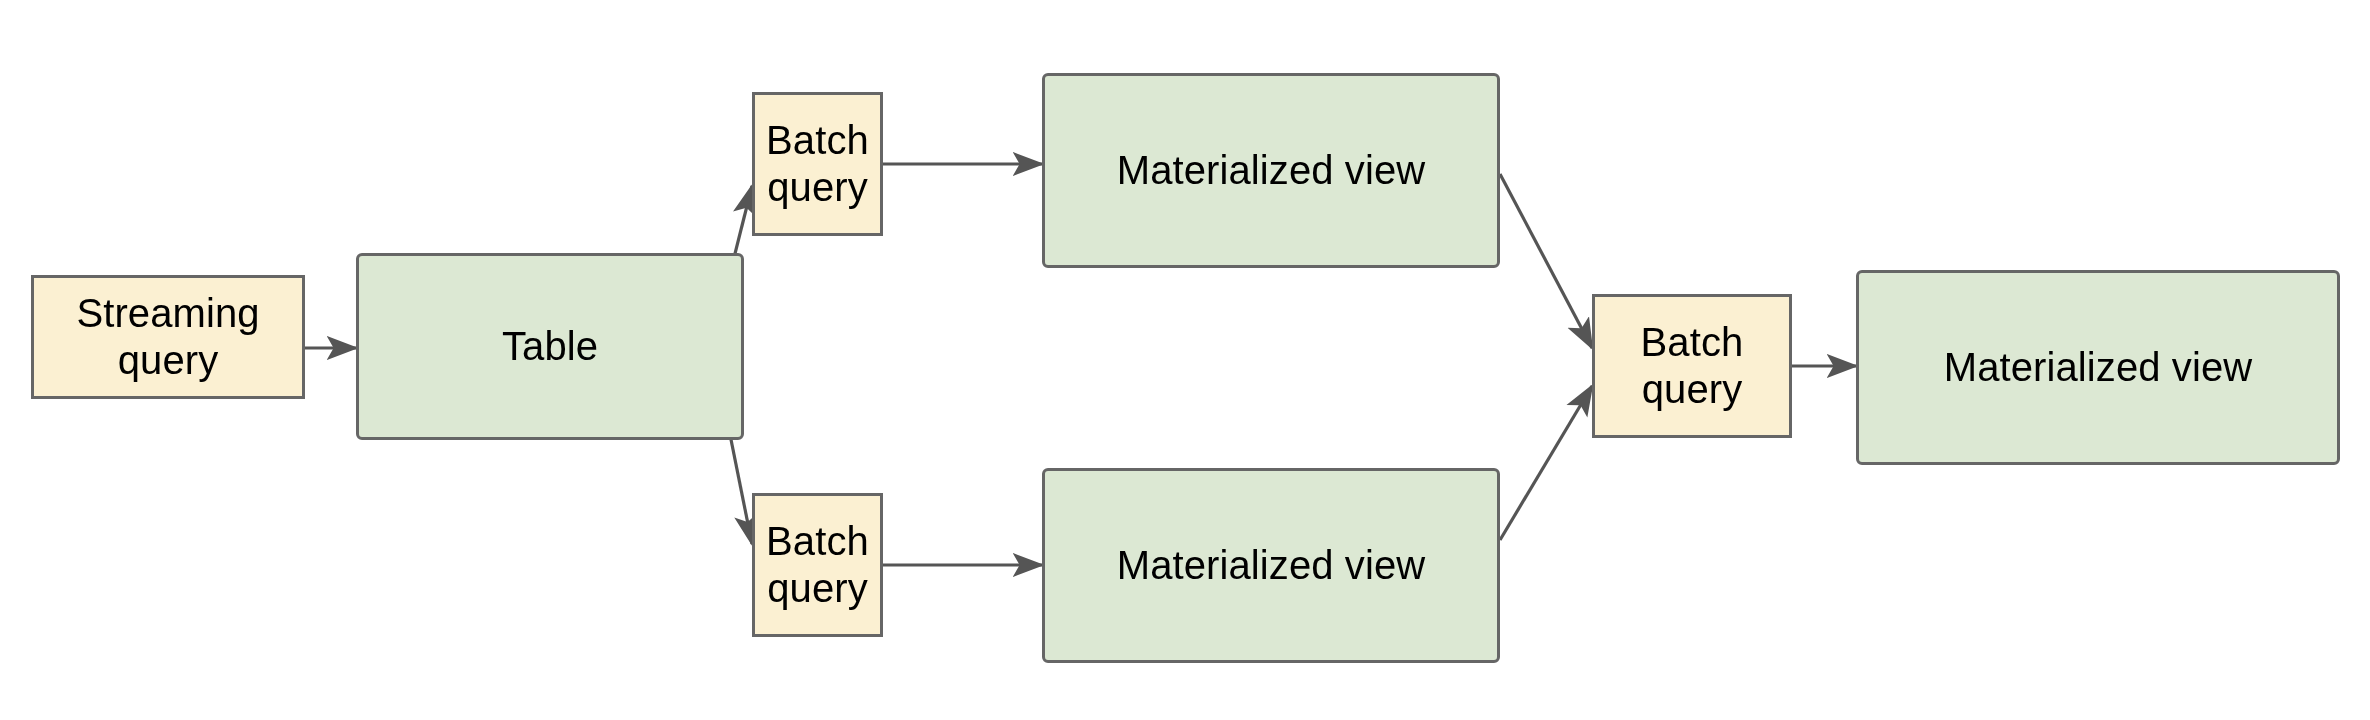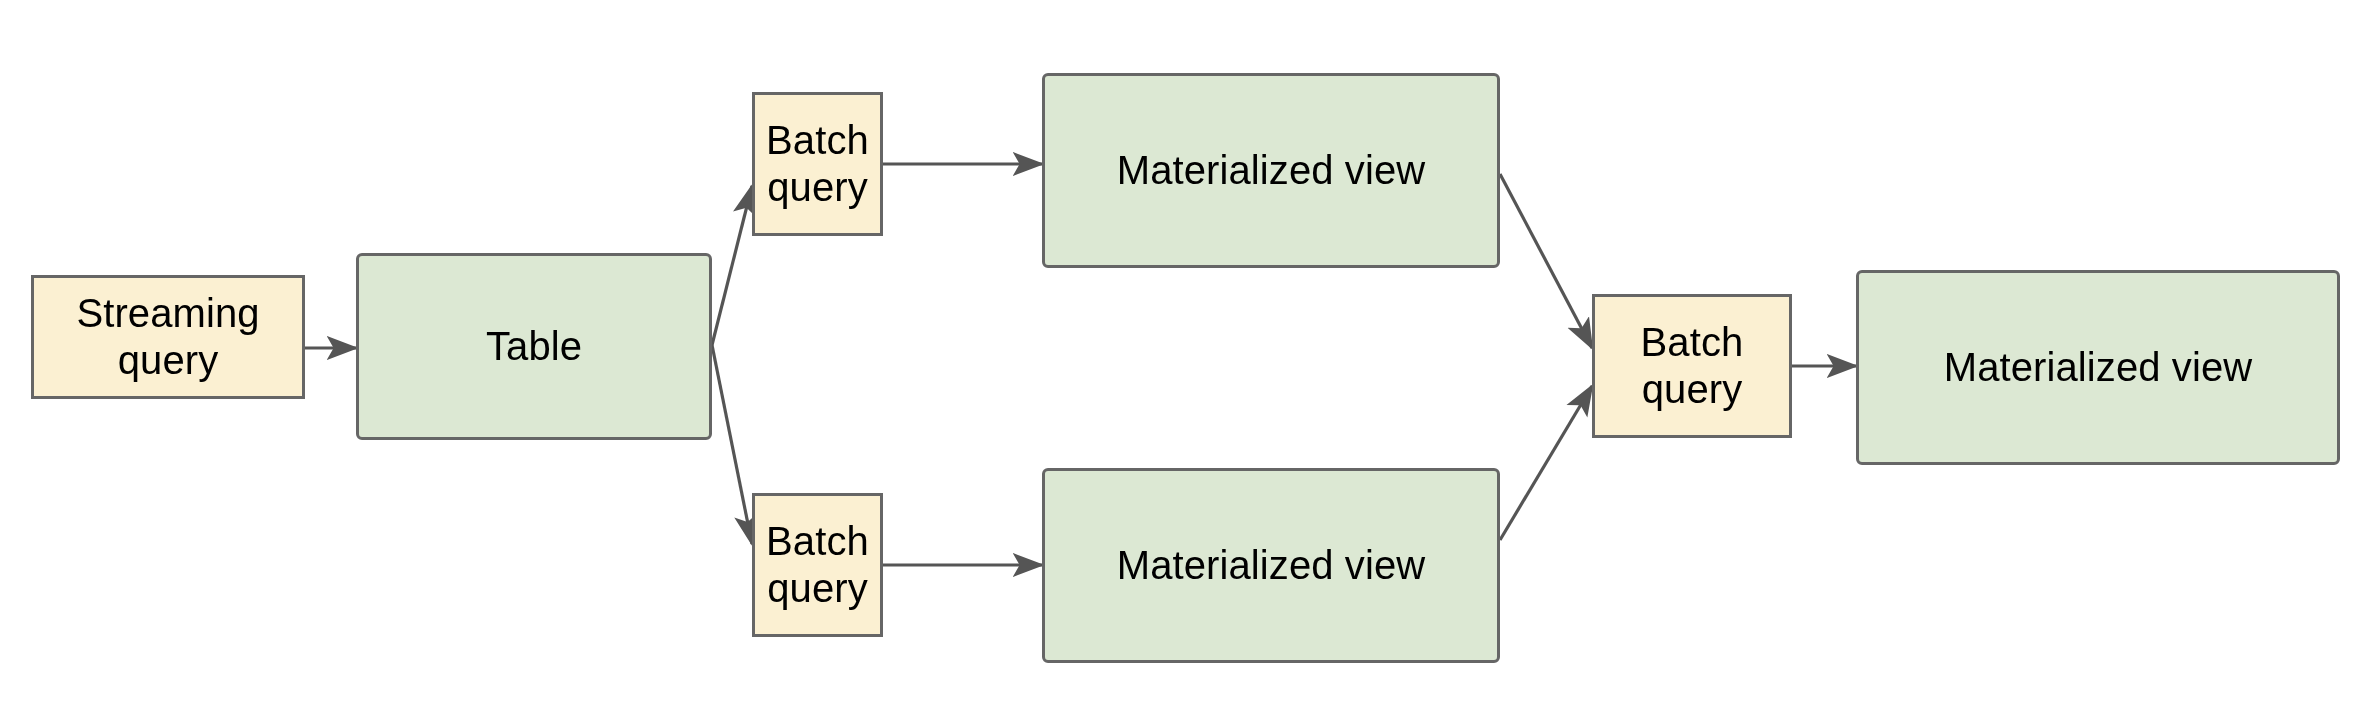--- a/index.html
+++ b/index.html
@@ -78,21 +78,21 @@
         <line x1="1500" y1="540" x2="1592" y2="386" stroke="#555555" stroke-width="3.2" stroke-linecap="butt" marker-end="url(#arrowhead)"></line>
         <line x1="1792" y1="366" x2="1856" y2="366" stroke="#555555" stroke-width="3.2" stroke-linecap="butt" marker-end="url(#arrowhead)"></line>
       </g>
   </svg>
 
   <div class="node node-process" style="left: 31px; top: 275px; width: 274px; height: 124px; background: rgb(251, 240, 210); border-color: rgb(102, 102, 102); color: rgb(0, 0, 0);">
     <span class="node-label">Streaming
 query</span>
   </div>
 
-  <div class="node node-store" style="left: 356px; top: 253px; width: 356px; height: 187px; background: rgb(220, 232, 211); border-color: rgb(102, 102, 102); color: rgb(0, 0, 0);">
+  <div class="node node-store" style="left: 356px; top: 253px; width: 388px; height: 187px; background: rgb(220, 232, 211); border-color: rgb(102, 102, 102); color: rgb(0, 0, 0);">
     <span class="node-label">Table</span>
   </div>
 
   <div class="node node-process" style="left: 752px; top: 92px; width: 131px; height: 144px; background: rgb(251, 240, 210); border-color: rgb(102, 102, 102); color: rgb(0, 0, 0);">
     <span class="node-label">Batch
 query</span>
   </div>
 
   <div class="node node-store" style="left: 1042px; top: 73px; width: 458px; height: 195px; background: rgb(220, 232, 211); border-color: rgb(102, 102, 102); color: rgb(0, 0, 0);">
     <span class="node-label">Materialized view</span>

